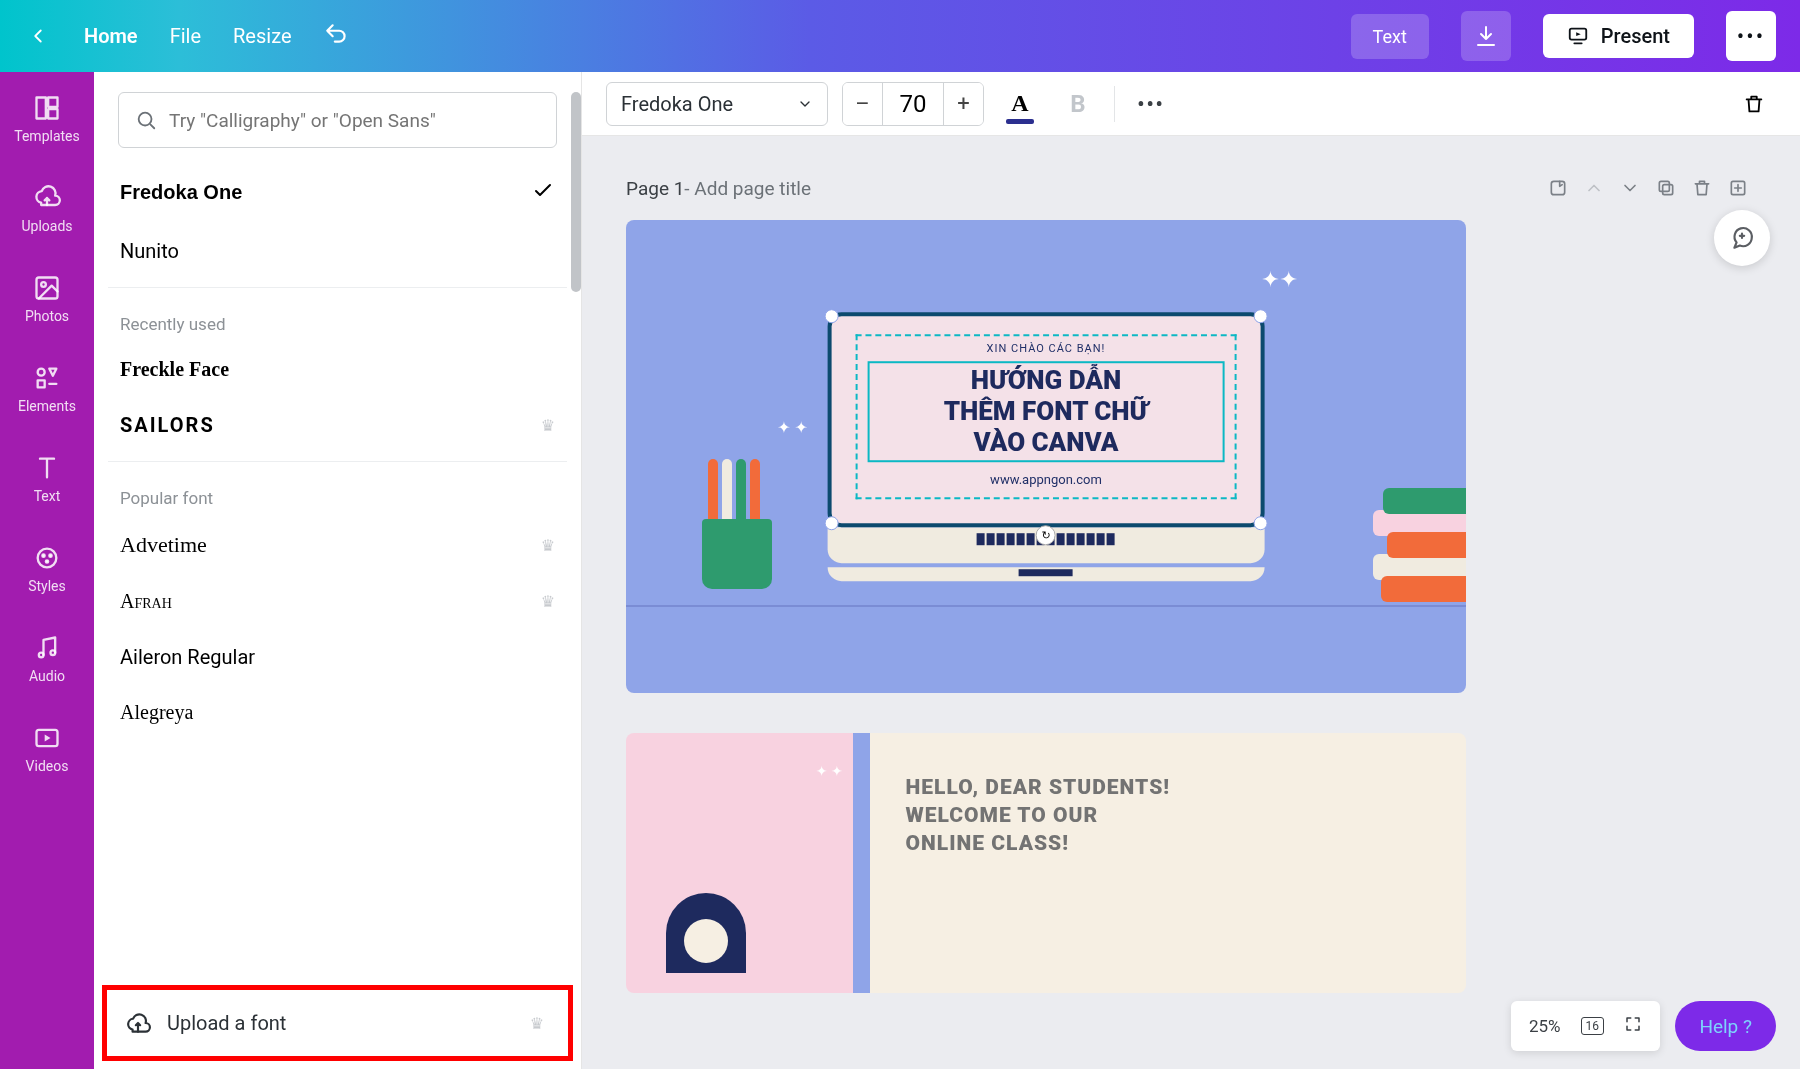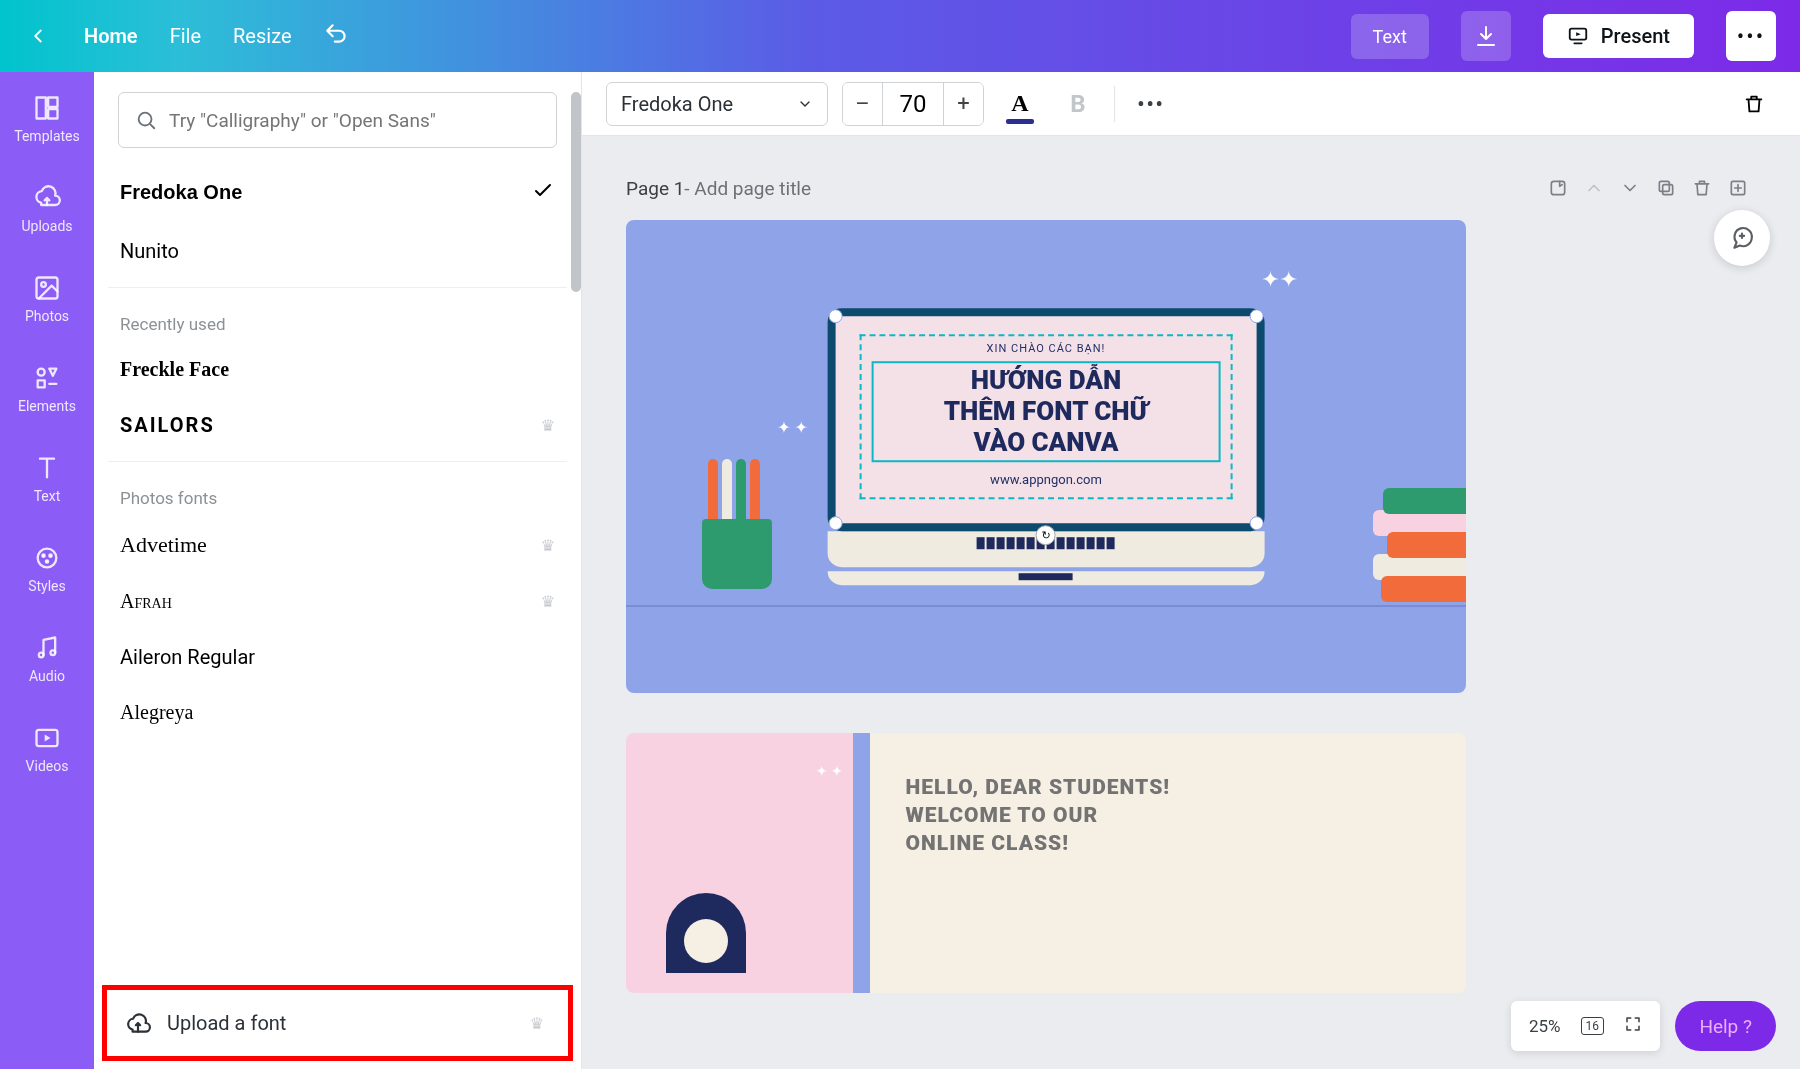--- a/index.html
+++ b/index.html
@@ -10,21 +10,21 @@
 .topbar .back { width: 28px; height: 28px; display:flex;align-items:center;justify-content:center; cursor:pointer;}
 .topbar .item { font-size: 20px; cursor: pointer; font-weight: 400; }
 .topbar .item.home { font-weight: 600; }
 .topbar .spacer { flex: 1; }
 .topbar .share-btn { background: rgba(255,255,255,0.2); padding: 12px 22px; border-radius: 6px; font-size: 18px; cursor:pointer;}
 .topbar .dl-btn { background: rgba(255,255,255,0.2); width: 50px; height: 50px; border-radius: 6px; display:flex;align-items:center;justify-content:center; cursor:pointer;}
 .topbar .present-btn { background: #fff; color: #0e1318; padding: 10px 24px; border-radius: 6px; display:flex; align-items:center; gap:12px; font-size: 20px; font-weight:500; cursor:pointer;}
 .topbar .more-btn { background:#fff; width:50px; height:50px; border-radius:6px; display:flex;align-items:center;justify-content:center; color:#0e1318; cursor:pointer; font-size:22px; letter-spacing:2px;}
 
 
-.rail { position:absolute; left:0; top:72px; bottom:0; width:94px; background:#8b5cf6; display:flex; flex-direction:column; align-items:center; padding-top:16px; gap:28px; color:rgba(255,255,255,0.85);}
+.rail { position:absolute; left:0; top:72px; bottom:0; width:94px; background:#a21caf; display:flex; flex-direction:column; align-items:center; padding-top:16px; gap:28px; color:rgba(255,255,255,0.85);}
 .rail .ritem { display:flex; flex-direction:column; align-items:center; gap:6px; font-size:14px; cursor:pointer; width:100%; padding:6px 0;}
 .rail .ritem svg { width:28px; height:28px; }
 
 
 .panel { position:absolute; left:94px; top:72px; bottom:0; width:488px; background:#fff; border-right:1px solid #e5e5e5; display:flex; flex-direction:column;}
 .panel .search { margin:20px 24px 10px; border:1px solid #d0d3d6; border-radius:6px; height:56px; display:flex; align-items:center; padding:0 16px; gap:12px; color:#6b7177;}
 .panel .search input { border:none; outline:none; font-size:19px; flex:1; color:#333; }
 .panel .list { flex:1; overflow:auto; padding: 4px 0 0; }
 .panel .font-row { padding: 16px 26px; display:flex; align-items:center; justify-content:space-between; cursor:pointer; font-size:20px;}
 .panel .font-row .check { font-size:22px;}
@@ -56,21 +56,21 @@
 .canvas-area { position:absolute; left:582px; right:0; top:136px; bottom:0; background:#ebecf0; overflow:auto; padding:34px 44px 120px;}
 .page-head { display:flex; align-items:center; color:#6b7177; font-size:19px; margin-bottom:14px;}
 .page-head .pt { color:#3b4045; }
 .page-head .spacer{flex:1;}
 .page-head .ibtn{ width:36px; height:36px; display:flex;align-items:center;justify-content:center;color:#7b8087;cursor:pointer;}
 .page-head .ibtn svg{width:20px;height:20px;}
 
 .slide { width:100%; aspect-ratio: 16/9; background:#8fa4e8; border-radius:8px; position:relative; overflow:hidden; max-width: 840px;}
 .slide1-content{position:absolute; inset:0;}
 .laptop { position:absolute; left:50%; top:48%; transform:translate(-50%,-50%); width:52%; }
-.laptop-screen { background:#f4e1e8; border-radius:14px; padding:18px 24px 24px; border:8px solid #0c4a6e; position:relative;}
+.laptop-screen { background:#f4e1e8; border-radius:14px; padding:18px 24px 24px; border:4px solid #0c4a6e; position:relative;}
 .laptop-screen .sel-box { border:2px solid #0bb8c4; padding:2px;}
 .laptop-screen .sub { font-size:11px; text-align:center; color:#213068; letter-spacing:1px; margin-bottom:6px;}
 .laptop-screen .main-txt { font-size:26px; font-weight:900; text-align:center; color:#1e2a5e; line-height:1.2;}
 .laptop-screen .url { font-size:13px; text-align:center; color:#213068; margin-top:10px;}
 .laptop-kb { height:36px; background:#f0ebe0; border-radius:0 0 14px 14px; display:flex; justify-content:center; align-items:flex-start; gap:2px; padding-top:6px;}
 .laptop-kb span{display:inline-block;width:8px;height:12px;background:#1e2a5e;}
 .handle { width:14px;height:14px;background:#fff;border:1px solid #8fa4e8;border-radius:50%; position:absolute;}
 .cup { position:absolute; left:9%; bottom:22%; width:70px; height:110px;}
 .cup-body{position:absolute;bottom:0;width:70px;height:70px;background:#2e9b6e;border-radius:4px 4px 10px 10px;}
 .pen{position:absolute;bottom:60px;width:10px;height:70px;border-radius:5px 5px 0 0;}
@@ -84,21 +84,21 @@
 .slide2 .mid{flex:0 0 2%; background:#8fa4e8;}
 .slide2 .right{flex:1; background:#f6efe3; padding:40px 36px;}
 .slide2 .right .big{font-size:21px; font-weight:900; color:#737373; line-height:1.35; letter-spacing:1px;}
 
 
 .comment-fab { position:absolute; right:30px; top:210px; width:56px; height:56px; background:#fff; border-radius:50%; box-shadow:0 2px 10px rgba(0,0,0,0.15); display:flex;align-items:center;justify-content:center; color:#5b5e63; cursor:pointer;}
 
 
 .bottom-ctrl { position:fixed; right:140px; bottom:18px; background:#fff; border-radius:6px; box-shadow:0 2px 8px rgba(0,0,0,0.12); height:50px; display:flex; align-items:center; padding:0 18px; gap:20px; font-size:17px; color:#3b4045;}
 .bottom-ctrl .pages-ico{border:1.5px solid #3b4045; border-radius:3px; padding:1px 4px; font-size:12px;}
-.help-btn { position:fixed; right:24px; bottom:18px; background:#7d2ae8; color:#f0abfc; border-radius:26px; height:50px; padding:0 24px; display:flex; align-items:center; gap:8px; font-size:19px; cursor:pointer;justify-content:center;}
+.help-btn { position:fixed; right:24px; bottom:18px; background:#7d2ae8; color:#7dd3fc; border-radius:26px; height:50px; padding:0 24px; display:flex; align-items:center; gap:8px; font-size:19px; cursor:pointer;justify-content:center;}
 
 
 .ff-fredoka{font-weight:900; font-family: Arial Black, sans-serif;}
 .ff-nunito{font-weight:400;}
 .ff-freckle{font-weight:900; font-family: "Comic Sans MS", cursive;}
 .ff-sailors{font-weight:700; letter-spacing:2px;}
 .ff-abhaya{font-family: Georgia, serif;}
 .ff-advetime{font-family: "Brush Script MT", cursive; font-size:22px;}
 .ff-afrah{font-family: Georgia, serif; font-variant:small-caps;}
 .ff-aileron{font-weight:400;}
@@ -229,21 +229,21 @@
     <hr>
     <div class="section-label">Recently used</div>
     <div class="font-row">
       <span class="ff-freckle">Freckle Face</span>
     </div>
     <div class="font-row">
       <span class="ff-sailors">SAILORS</span>
       <span class="crown">♛</span>
     </div>
     <hr>
-    <div class="section-label">Photos fonts</div>
+    <div class="section-label">Popular font</div>
     <div class="font-row">
       <span class="ff-advetime">Advetime</span>
       <span class="crown">♛</span>
     </div>
     <div class="font-row">
       <span class="ff-afrah">Afrah</span>
       <span class="crown">♛</span>
     </div>
     <div class="font-row">
       <span class="ff-aileron">Aileron Regular</span>

